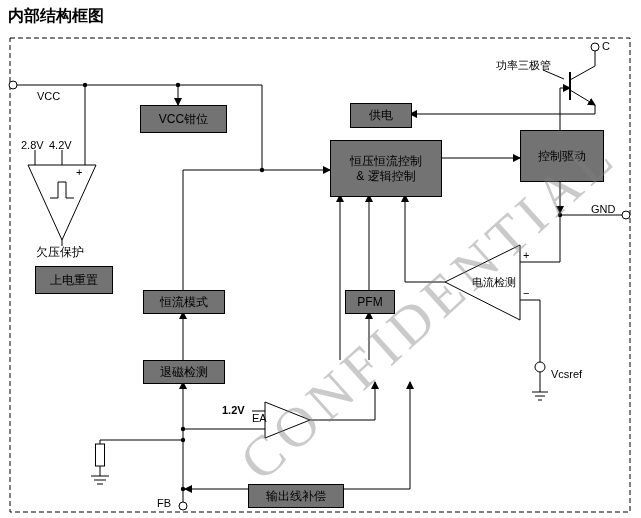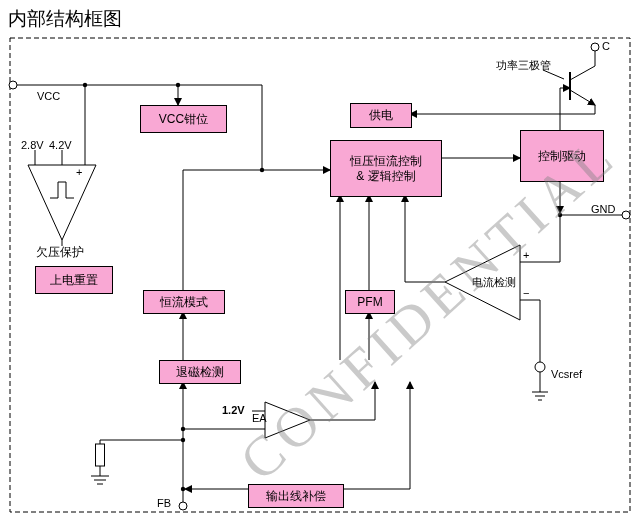--- a/index.html
+++ b/index.html
@@ -1,20 +1,20 @@
 <!DOCTYPE html>
 <html><head>
 <meta charset="utf-8">
 <style>
   html,body{margin:0;padding:0;background:#fff;}
   .stage{position:relative;width:641px;height:518px;background:#fff;
          font-family:"Liberation Sans","DejaVu Sans",sans-serif;color:#000;overflow:hidden;}
-  .title{position:absolute;left:8px;top:6px;font-size:19px;font-weight:normal;z-index:3;}
+  .title{position:absolute;left:8px;top:6px;font-size:16px;font-weight:bold;z-index:3;}
   svg.schem{position:absolute;left:0;top:0;z-index:1;}
-  .box{position:absolute;border:1px solid #000;background:#f9a8d4;display:flex;flex-direction:column;
+  .box{position:absolute;border:1px solid #000;background:#737373;display:flex;flex-direction:column;
        align-items:center;justify-content:center;font-size:12px;text-align:center;line-height:1.25;z-index:2;}
   .lbl{position:absolute;font-size:11px;white-space:nowrap;z-index:3;}
   .bold{font-weight:bold;}
   .center58{width:58px;text-align:right;}
   .watermark{position:absolute;left:150px;top:275px;width:560px;height:70px;z-index:5;
              pointer-events:none;text-align:center;font-family:"Liberation Serif","DejaVu Serif",serif;
              font-size:56px;letter-spacing:6px;color:rgba(128,128,128,0.42);
              transform:rotate(-42deg);transform-origin:center;}
 </style>
 </head>
@@ -132,21 +132,21 @@
   </div>
 
   <div class="box" style="left:143px;top:290px;width:80px;height:22px;">
     <span>恒流模式</span>
   </div>
 
   <div class="box" style="left:345px;top:290px;width:48px;height:22px;">
     <span>PFM</span>
   </div>
 
-  <div class="box" style="left:143px;top:360px;width:80px;height:22px;margin-left:16px;">
+  <div class="box" style="left:143px;top:360px;width:80px;height:22px;">
     <span>退磁检测</span>
   </div>
 
 
   <div class="box" style="left:248px;top:484px;width:94px;height:22px;">
     <span>输出线补偿</span>
   </div>
 
   <span class="lbl" style="left:17px;top:90px;margin-left:20px;">VCC</span>
   <span class="lbl" style="left:602px;top:40px;">C</span>

